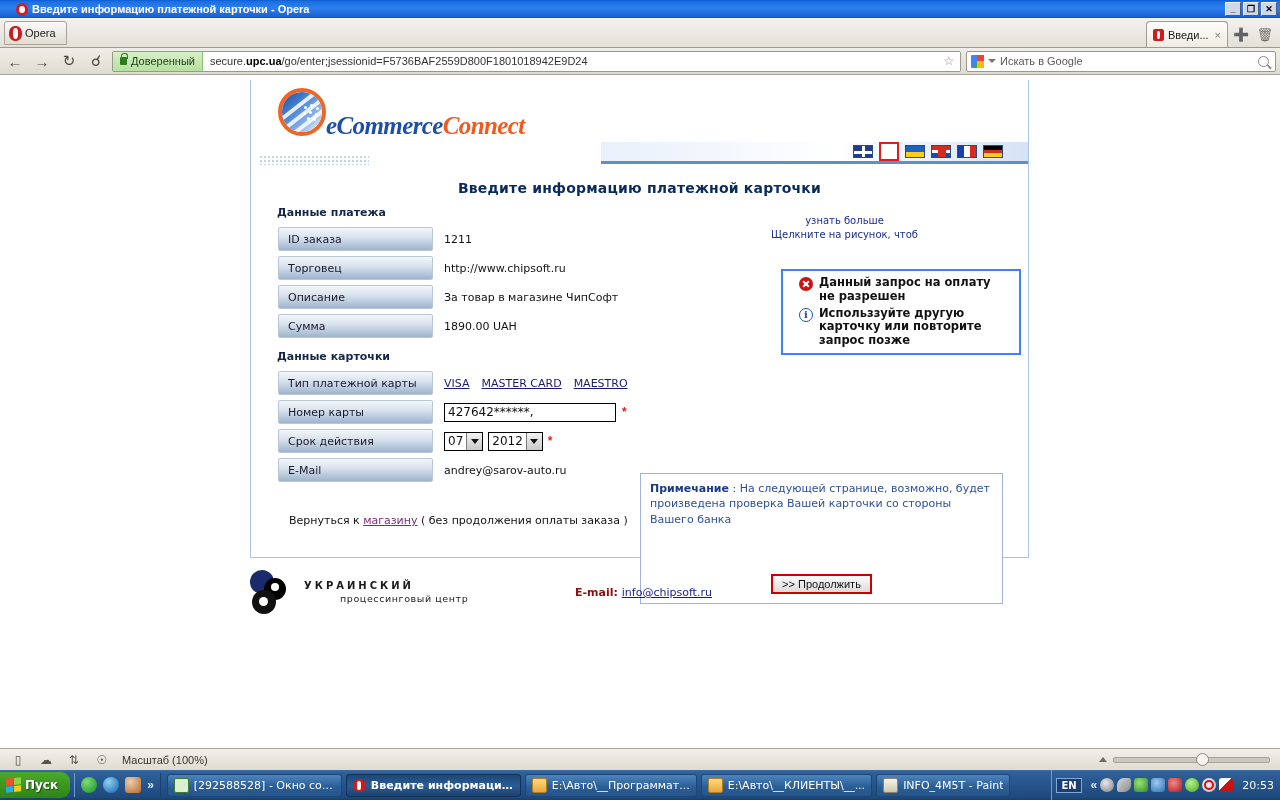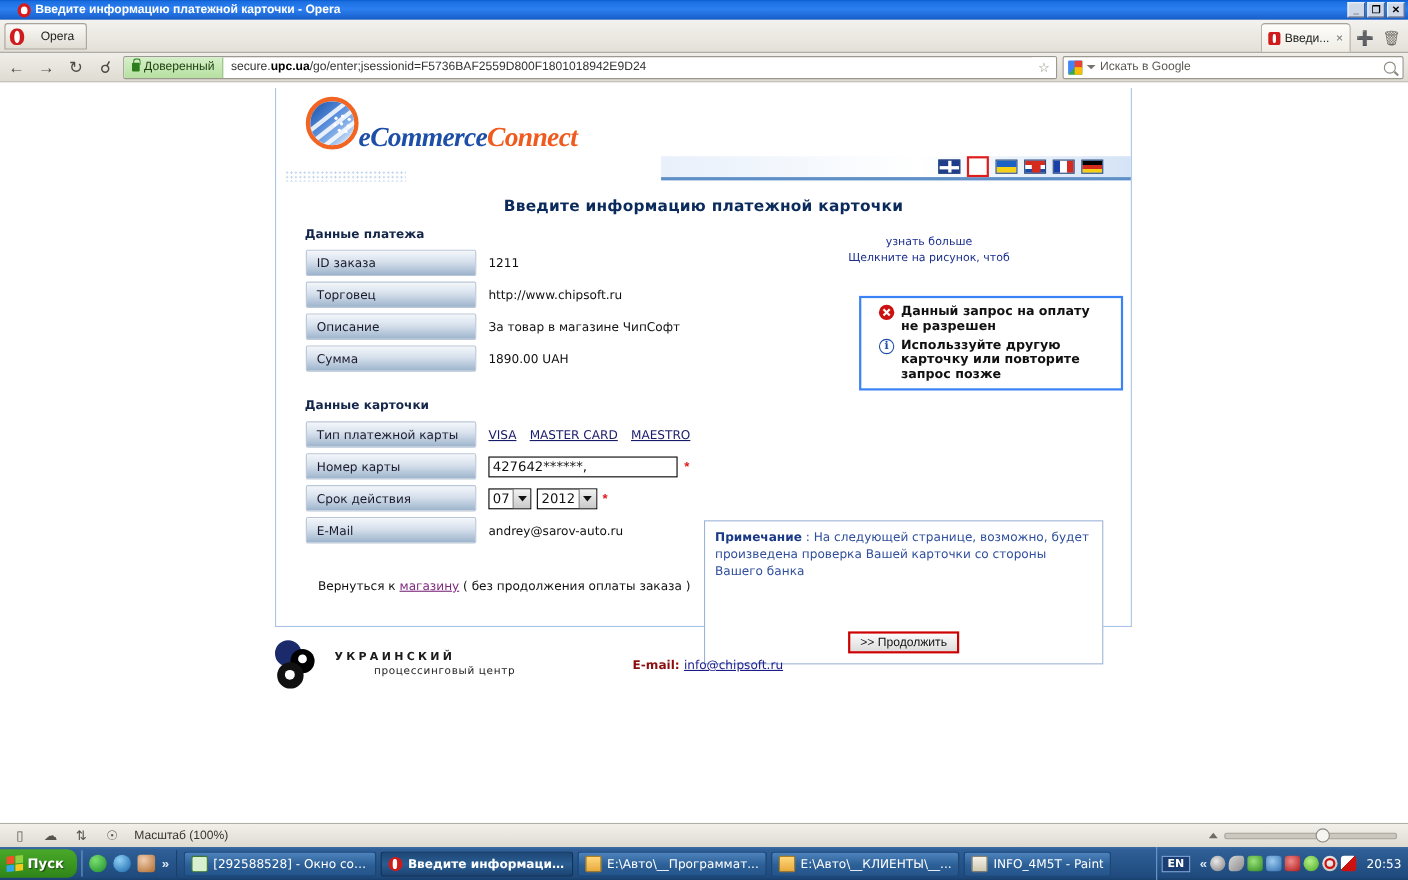--- a/index.html
+++ b/index.html
@@ -39,21 +39,21 @@
 
   
   .tabbar{
     height:30px;width:1280px;box-sizing:border-box;
     background:linear-gradient(to bottom,#f4f2ee,#e3e0d8);
     border-bottom:1px solid #9c9a93;
     display:flex;align-items:flex-end;position:relative;
   }
   .opera-menu-btn{
     margin:0 0 2px 4px;height:22px;padding:0 10px 0 4px;
-    display:flex;align-items:center;gap:15px;
+    display:flex;align-items:center;gap:3px;
     background:linear-gradient(to bottom,#fbfaf8,#e0ddd4);
     border:1px solid #a8a49a;border-radius:3px 3px 0 0;
     font-size:11px;color:#23211d;
   }
   .opera-logo{
     width:13px;height:15px;border-radius:45%;
     background:#cf1b1b;position:relative;
   }
   .opera-logo:after{
     content:"";position:absolute;left:4px;top:2px;width:5px;height:11px;
@@ -235,21 +235,21 @@
 
   
   .body-cols{display:flex;align-items:flex-start;padding:0 0 30px 0;}
   .col-left{width:400px;padding-left:26px;box-sizing:border-box;}
   .col-right{flex:1 1 auto;padding-left:10px;}
 
   .sect-title{
     font-size:11px;font-weight:bold;color:#14264a;margin:0 0 4px 0;
     font-family:"DejaVu Sans",sans-serif;
   }
-  .sect-title.two{margin-top:20px;}
+  .sect-title.two{margin-top:8px;}
   table.fields{border-collapse:separate;border-spacing:0 3px;}
   table.fields td{vertical-align:middle;}
   .lab{
     width:155px;height:24px;box-sizing:border-box;
     background:linear-gradient(to bottom,#f4f7fb 0%,#d6e0ec 45%,#9db4cc 100%);
     border:1px solid #b9c6d6;border-radius:2px;
     font-size:11px;color:#1a1a2b;padding-left:9px;
     font-family:"DejaVu Sans",sans-serif;white-space:nowrap;
     display:flex;align-items:center;
   }

